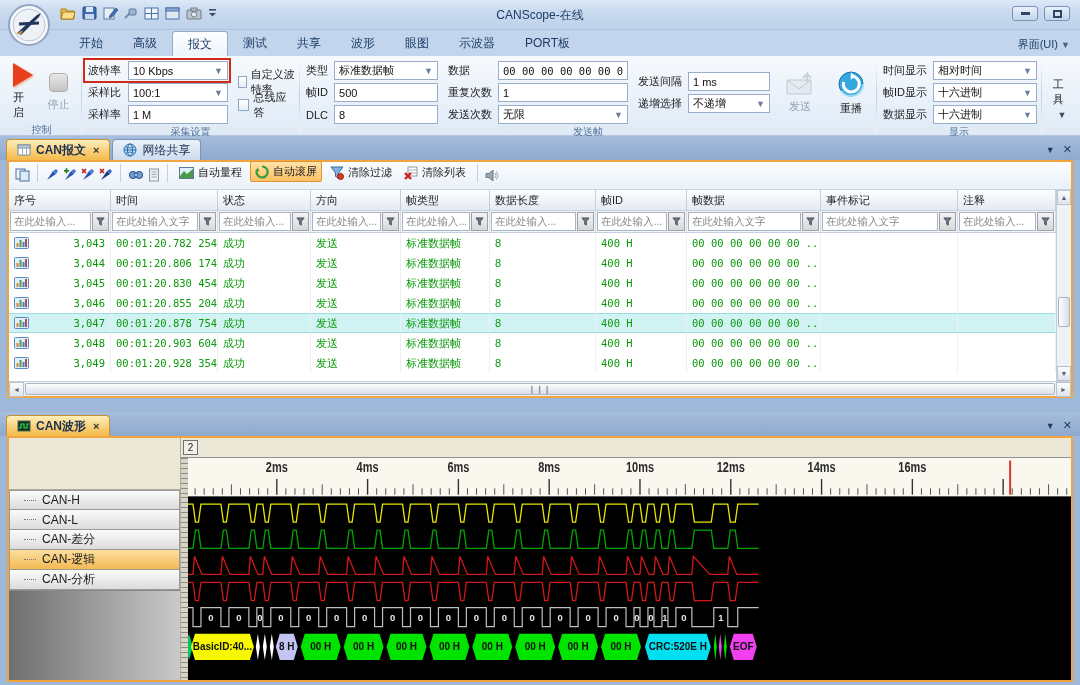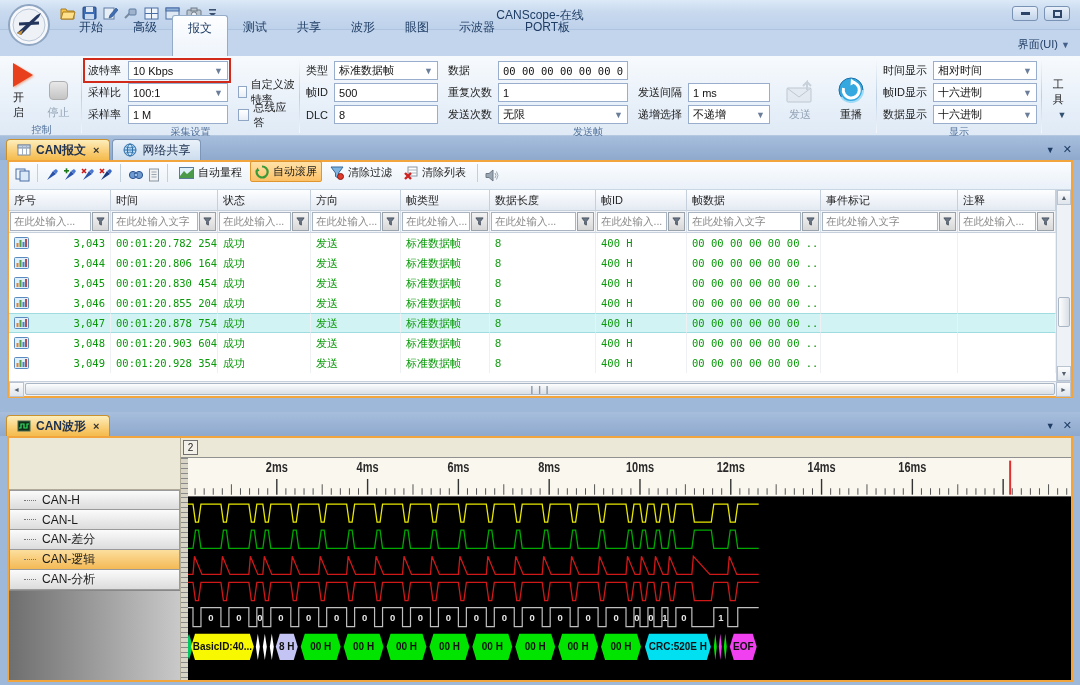--- a/index.html
+++ b/index.html
@@ -19,31 +19,31 @@
   .win-btns { position:absolute; right:10px; top:6px; display:flex; gap:6px; }
   .winbtn { width:26px; height:15px; border:1px solid #708;
     border:1px solid #7a92b4; border-radius:3px;
     background:linear-gradient(#e9f1fa,#c2d4ea); display:flex; align-items:center; justify-content:center; }
   .winbtn .min-glyph { width:9px; height:3px; background:#2d4668; }
   .winbtn .max-glyph { width:9px; height:8px; border:2px solid #2d4668; }
 
   
   .ribbon-tabs { position:relative; height:26px; background:#c3d5ec;
     display:flex; align-items:flex-end; padding-left:64px; }
-  .rtab { padding:4px 15px 19px; color:#1e3c64; cursor:default; }
+  .rtab { padding:4px 15px 3px; color:#1e3c64; cursor:default; }
   .rtab.active { background:linear-gradient(#fdfeff,#eef4fb);
     border:1px solid #94acc8; border-bottom:none; border-radius:3px 3px 0 0; }
   .ui-menu { position:absolute; right:10px; bottom:4px; color:#1e3c64; font-size:11px; }
   .ui-menu .darr { font-size:9px; color:#44608a; }
 
   
   .ribbon { height:80px; background:linear-gradient(#f7fafd,#e8f0f9 60%,#dfeaf6);
     border-bottom:1px solid #b4c8e0; display:flex; align-items:stretch; padding:2px 2px 0 6px; }
   .rgroup { display:flex; flex-direction:column; }
-  .rgroup-body { flex:1; display:flex; align-items:flex-end; padding-top:3px; }
+  .rgroup-body { flex:1; display:flex; align-items:center; padding-top:3px; }
   .rgroup-label { text-align:center; font-size:10px; color:#51709a; padding:1px 0 2px; }
   .rsep { width:1px; background:linear-gradient(#f4f8fc,#bdd0e4,#f4f8fc); margin:2px 4px; }
   .bigbtn { display:flex; flex-direction:column; align-items:center; justify-content:center;
     gap:3px; padding:2px 7px; border-radius:3px; font-size:11px; color:#1a1a1a; }
   .bigbtn.disabled { color:#93a3b5; }
   .play-shape { width:0; height:0; border-left:20px solid #e8401c; border-top:12px solid transparent;
     border-bottom:12px solid transparent; filter:drop-shadow(1px 1px 1px #f0a080); }
   .stop-shape { width:19px; height:19px; border-radius:4px;
     background:linear-gradient(#e8e8e8,#c4c4c4); border:1px solid #aeaeae; margin:2px; }
   .field-col { display:flex; flex-direction:column; gap:3px; }
@@ -634,21 +634,21 @@
             <div class="cell-seq mono">
               <svg width="15" height="12" viewBox="0 0 15 12">
                 <rect x="0.5" y="0.5" width="14" height="11" rx="1" fill="#dff0fb" stroke="#5a8ac0"></rect>
                 <rect x="2.5" y="6" width="2" height="4" fill="#e08030"></rect>
                 <rect x="5.5" y="3" width="2" height="7" fill="#50a050"></rect>
                 <rect x="8.5" y="5" width="2" height="5" fill="#5080c0"></rect>
                 <rect x="11" y="2" width="2" height="8" fill="#b05050"></rect>
               </svg>
               <span>3,044</span>
             </div>
-            <div class="mono">00:01:20.806 164</div>
+            <div class="mono">00:01:20.806 174</div>
             <div>成功</div>
             <div>发送</div>
             <div>标准数据帧</div>
             <div>8</div>
             <div class="mono">400 H</div>
             <div class="mono">00 00 00 00 00 00 ...</div>
             <div></div>
             <div></div>
           </div>
           <div class="grid-row drow">

